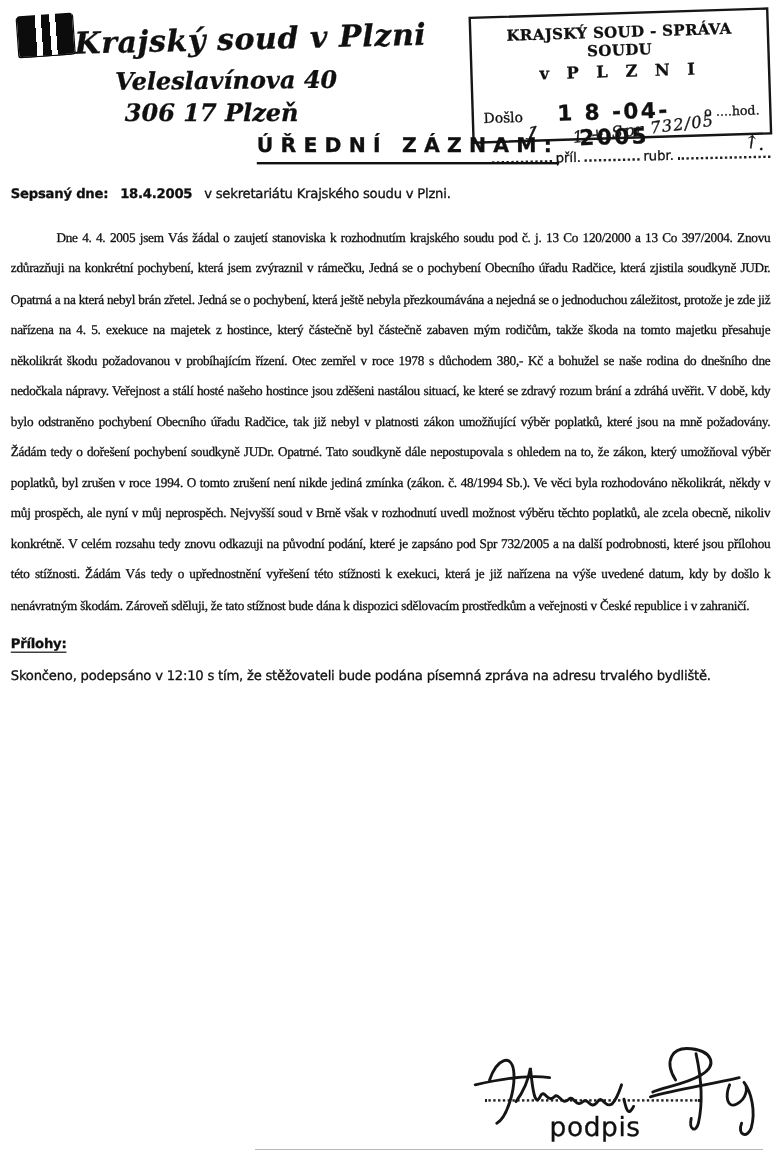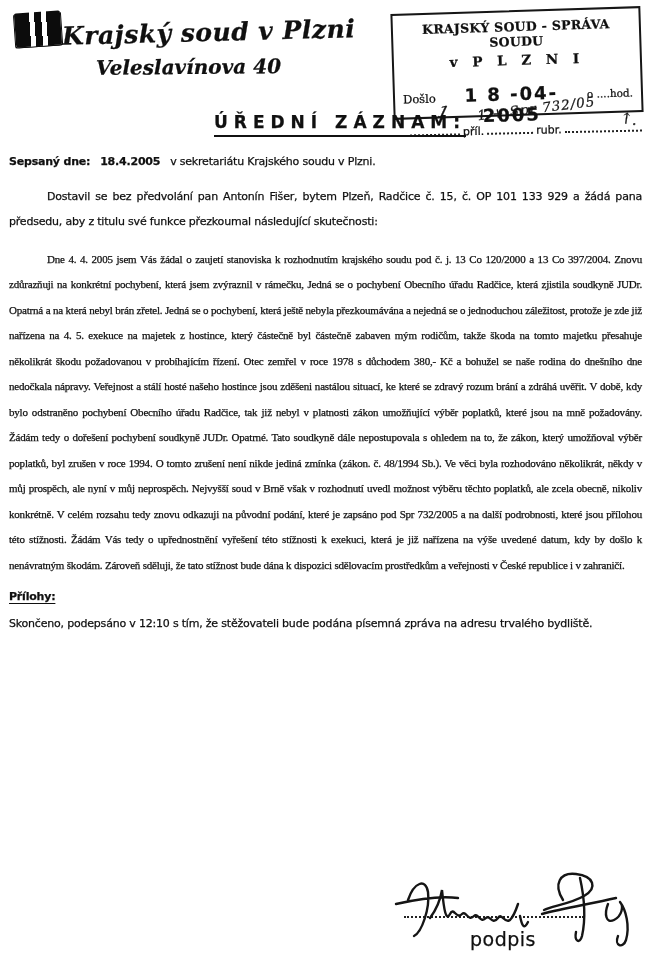--- a/index.html
+++ b/index.html
@@ -70,30 +70,31 @@
   .b { font-weight:bold; }
   .p1 { margin-top:9px;  text-indent:38px; }
   .p2 { margin-top:12px; text-indent:38px;font-family:Liberation Serif, serif; }
   .attach { margin-top:6px; font-weight:bold; text-decoration:underline; text-underline-offset:3px; text-align:left; }
   .closing { margin-top:1px; }
 
   
   .signature { position:absolute; top:870px; left:392px; width:252px; height:86px; }
   .sig-line { position:absolute; top:46px; left:12px; width:180px; border-bottom:2px dotted #222; }
   .sig-svg  { position:absolute; top:0; left:0; }
-  .sig-caption { position:absolute; top:58px; left:78px; font-size:19px; letter-spacing:0.5px; }
+  .sig-caption { position:absolute; top:58px; left:66px; font-size:22px; letter-spacing:0.5px; }
 </style>
 </head>
 <body>
 
 <div id="page">
 
   <div class="logo"></div>
   <div class="script court-name">Krajský soud v Plzni</div>
   <div class="script addr1">Veleslavínova 40</div>
+  <div class="script addr2">306 17 Plzeň</div>
 
   <div class="stamp">
     <div class="stamp-l1">KRAJSKÝ SOUD - SPRÁVA SOUDU</div>
     <div class="stamp-l2">v P L Z N I</div>
     <div class="stamp-row">
       <span class="stamp-doslo">Došlo</span>
       <span class="stamp-date">1 8  -04-  2005</span>
       <span class="stamp-hod">o ....hod.</span>
     </div>
   </div>
@@ -110,21 +111,20 @@
   <div class="hand hand-end">↑.</div>
 
   <div class="title">ÚŘEDNÍ ZÁZNAM:</div>
 
   <div class="bodytext">
     <div class="meta">
       <span class="b">Sepsaný dne:</span>&nbsp;&nbsp;
       <span class="b">18.4.2005</span>&nbsp;&nbsp;
       <span>v sekretariátu Krajského soudu v Plzni.</span>
     </div>
-    <p class="p1">Dostavil se bez předvolání pan Antonín Fišer, bytem Plzeň, Radčice č. 15, č. OP 101 133 929 a žádá pana předsedu, aby z titulu své funkce přezkoumal následující skutečnosti:</p>
     <p class="p2">Dne 4. 4. 2005 jsem Vás žádal o zaujetí stanoviska k rozhodnutím krajského soudu pod č. j. 13 Co 120/2000 a 13 Co 397/2004. Znovu zdůrazňuji na konkrétní pochybení, která jsem zvýraznil v rámečku, Jedná se o pochybení Obecního úřadu Radčice, která zjistila soudkyně JUDr. Opatrná a na která nebyl brán zřetel. Jedná se o pochybení, která ještě nebyla přezkoumávána a nejedná se o jednoduchou záležitost, protože je zde již nařízena na 4. 5. exekuce na majetek z hostince, který částečně byl částečně zabaven mým rodičům, takže škoda na tomto majetku přesahuje několikrát škodu požadovanou v probíhajícím řízení. Otec zemřel v roce 1978 s důchodem 380,- Kč a bohužel se naše rodina do dnešního dne nedočkala nápravy. Veřejnost a stálí hosté našeho hostince jsou zděšeni nastálou situací, ke které se zdravý rozum brání a zdráhá uvěřit. V době, kdy bylo odstraněno pochybení Obecního úřadu Radčice, tak již nebyl v platnosti zákon umožňující výběr poplatků, které jsou na mně požadovány. Žádám tedy o dořešení pochybení soudkyně JUDr. Opatrné. Tato soudkyně dále nepostupovala s ohledem na to, že zákon, který umožňoval výběr poplatků, byl zrušen v roce 1994. O tomto zrušení není nikde jediná zmínka (zákon. č. 48/1994 Sb.). Ve věci byla rozhodováno několikrát, někdy v můj prospěch, ale nyní v můj neprospěch. Nejvyšší soud v Brně však v rozhodnutí uvedl možnost výběru těchto poplatků, ale zcela obecně, nikoliv konkrétně.  V celém rozsahu tedy znovu odkazuji na původní podání, které je zapsáno pod Spr 732/2005 a na další podrobnosti, které jsou přílohou této stížnosti. Žádám Vás tedy o upřednostnění vyřešení této stížnosti k exekuci, která je již nařízena na výše uvedené datum, kdy by došlo k nenávratným škodám.  Zároveň sděluji, že tato stížnost bude dána k dispozici sdělovacím prostředkům a veřejnosti v České republice i v zahraničí.</p>
     <div class="attach">Přílohy:</div>
     <p class="closing">Skončeno, podepsáno v 12:10  s tím, že stěžovateli bude podána písemná zpráva na adresu trvalého bydliště.</p>
   </div>
 
   <div class="signature">
     <span class="sig-line"></span>
     <svg class="sig-svg" width="252" height="86" viewBox="0 0 252 86" fill="none" xmlns="http://www.w3.org/2000/svg">
       <g stroke="#151515" stroke-width="2.4" stroke-linecap="round" fill="none">
         <path d="M4 34 C 30 28, 52 26, 66 28 M16 30 C 22 12, 34 8, 36 22 C 38 38, 30 62, 22 66"></path>

